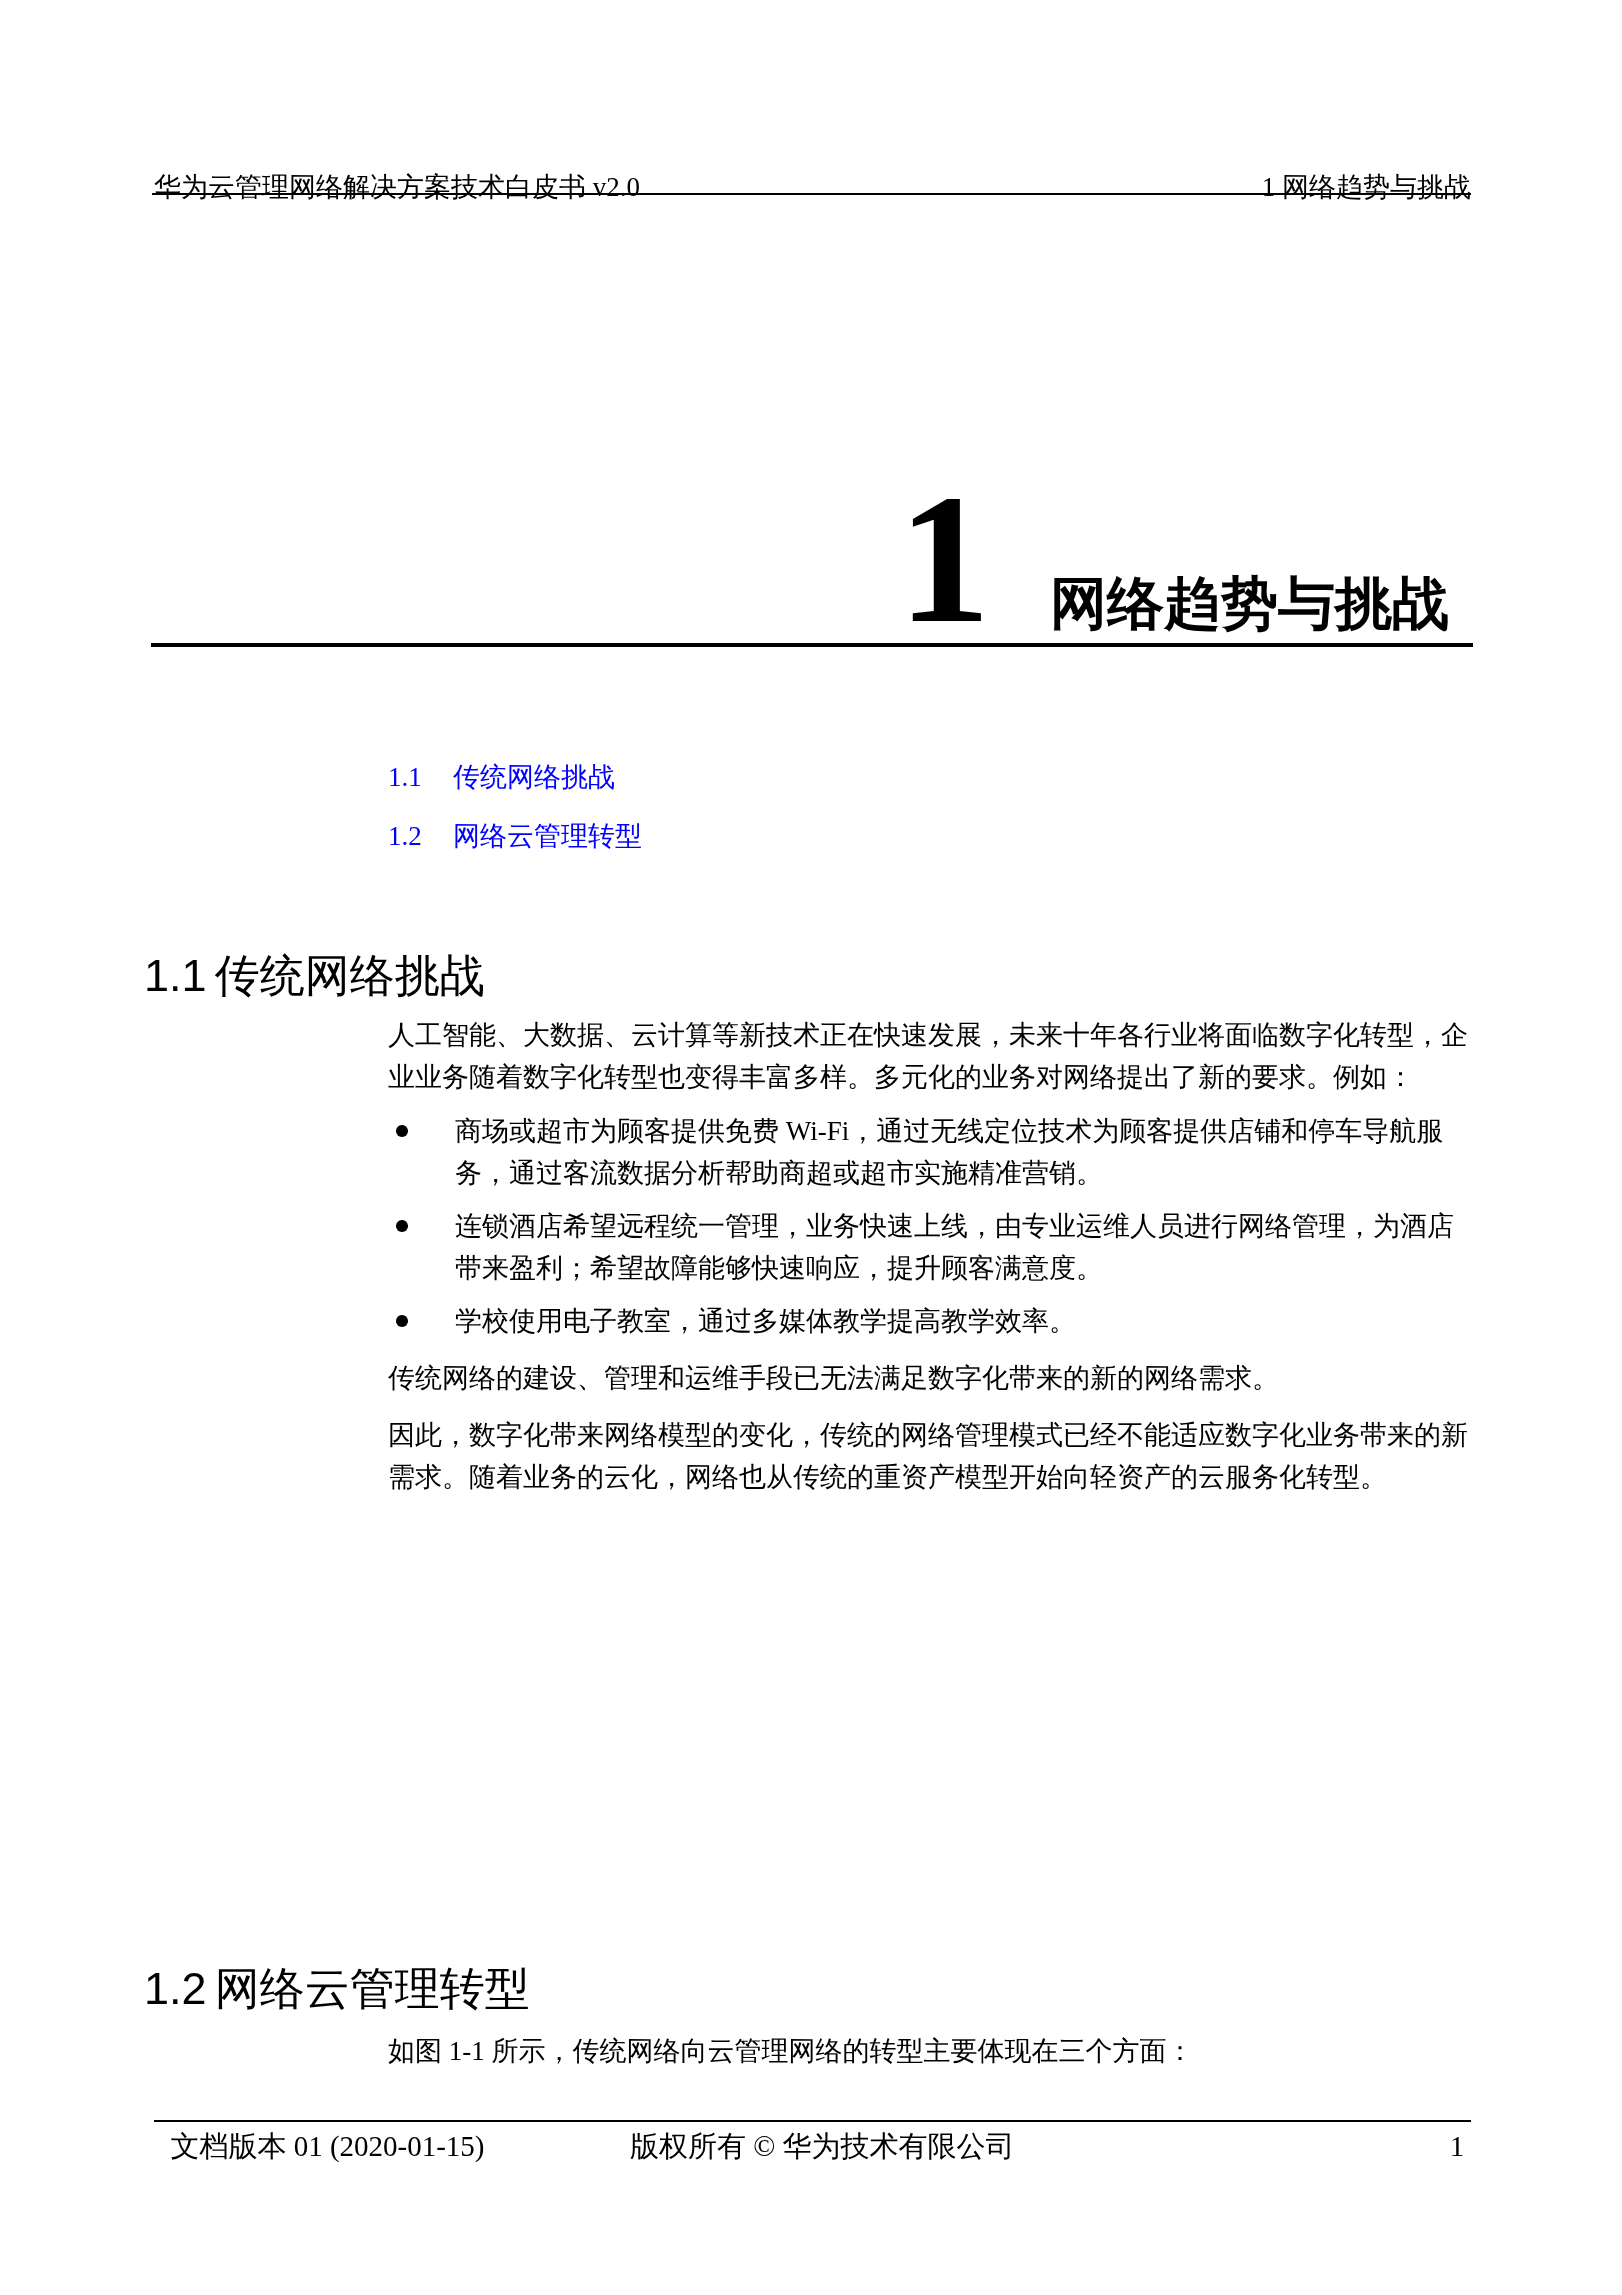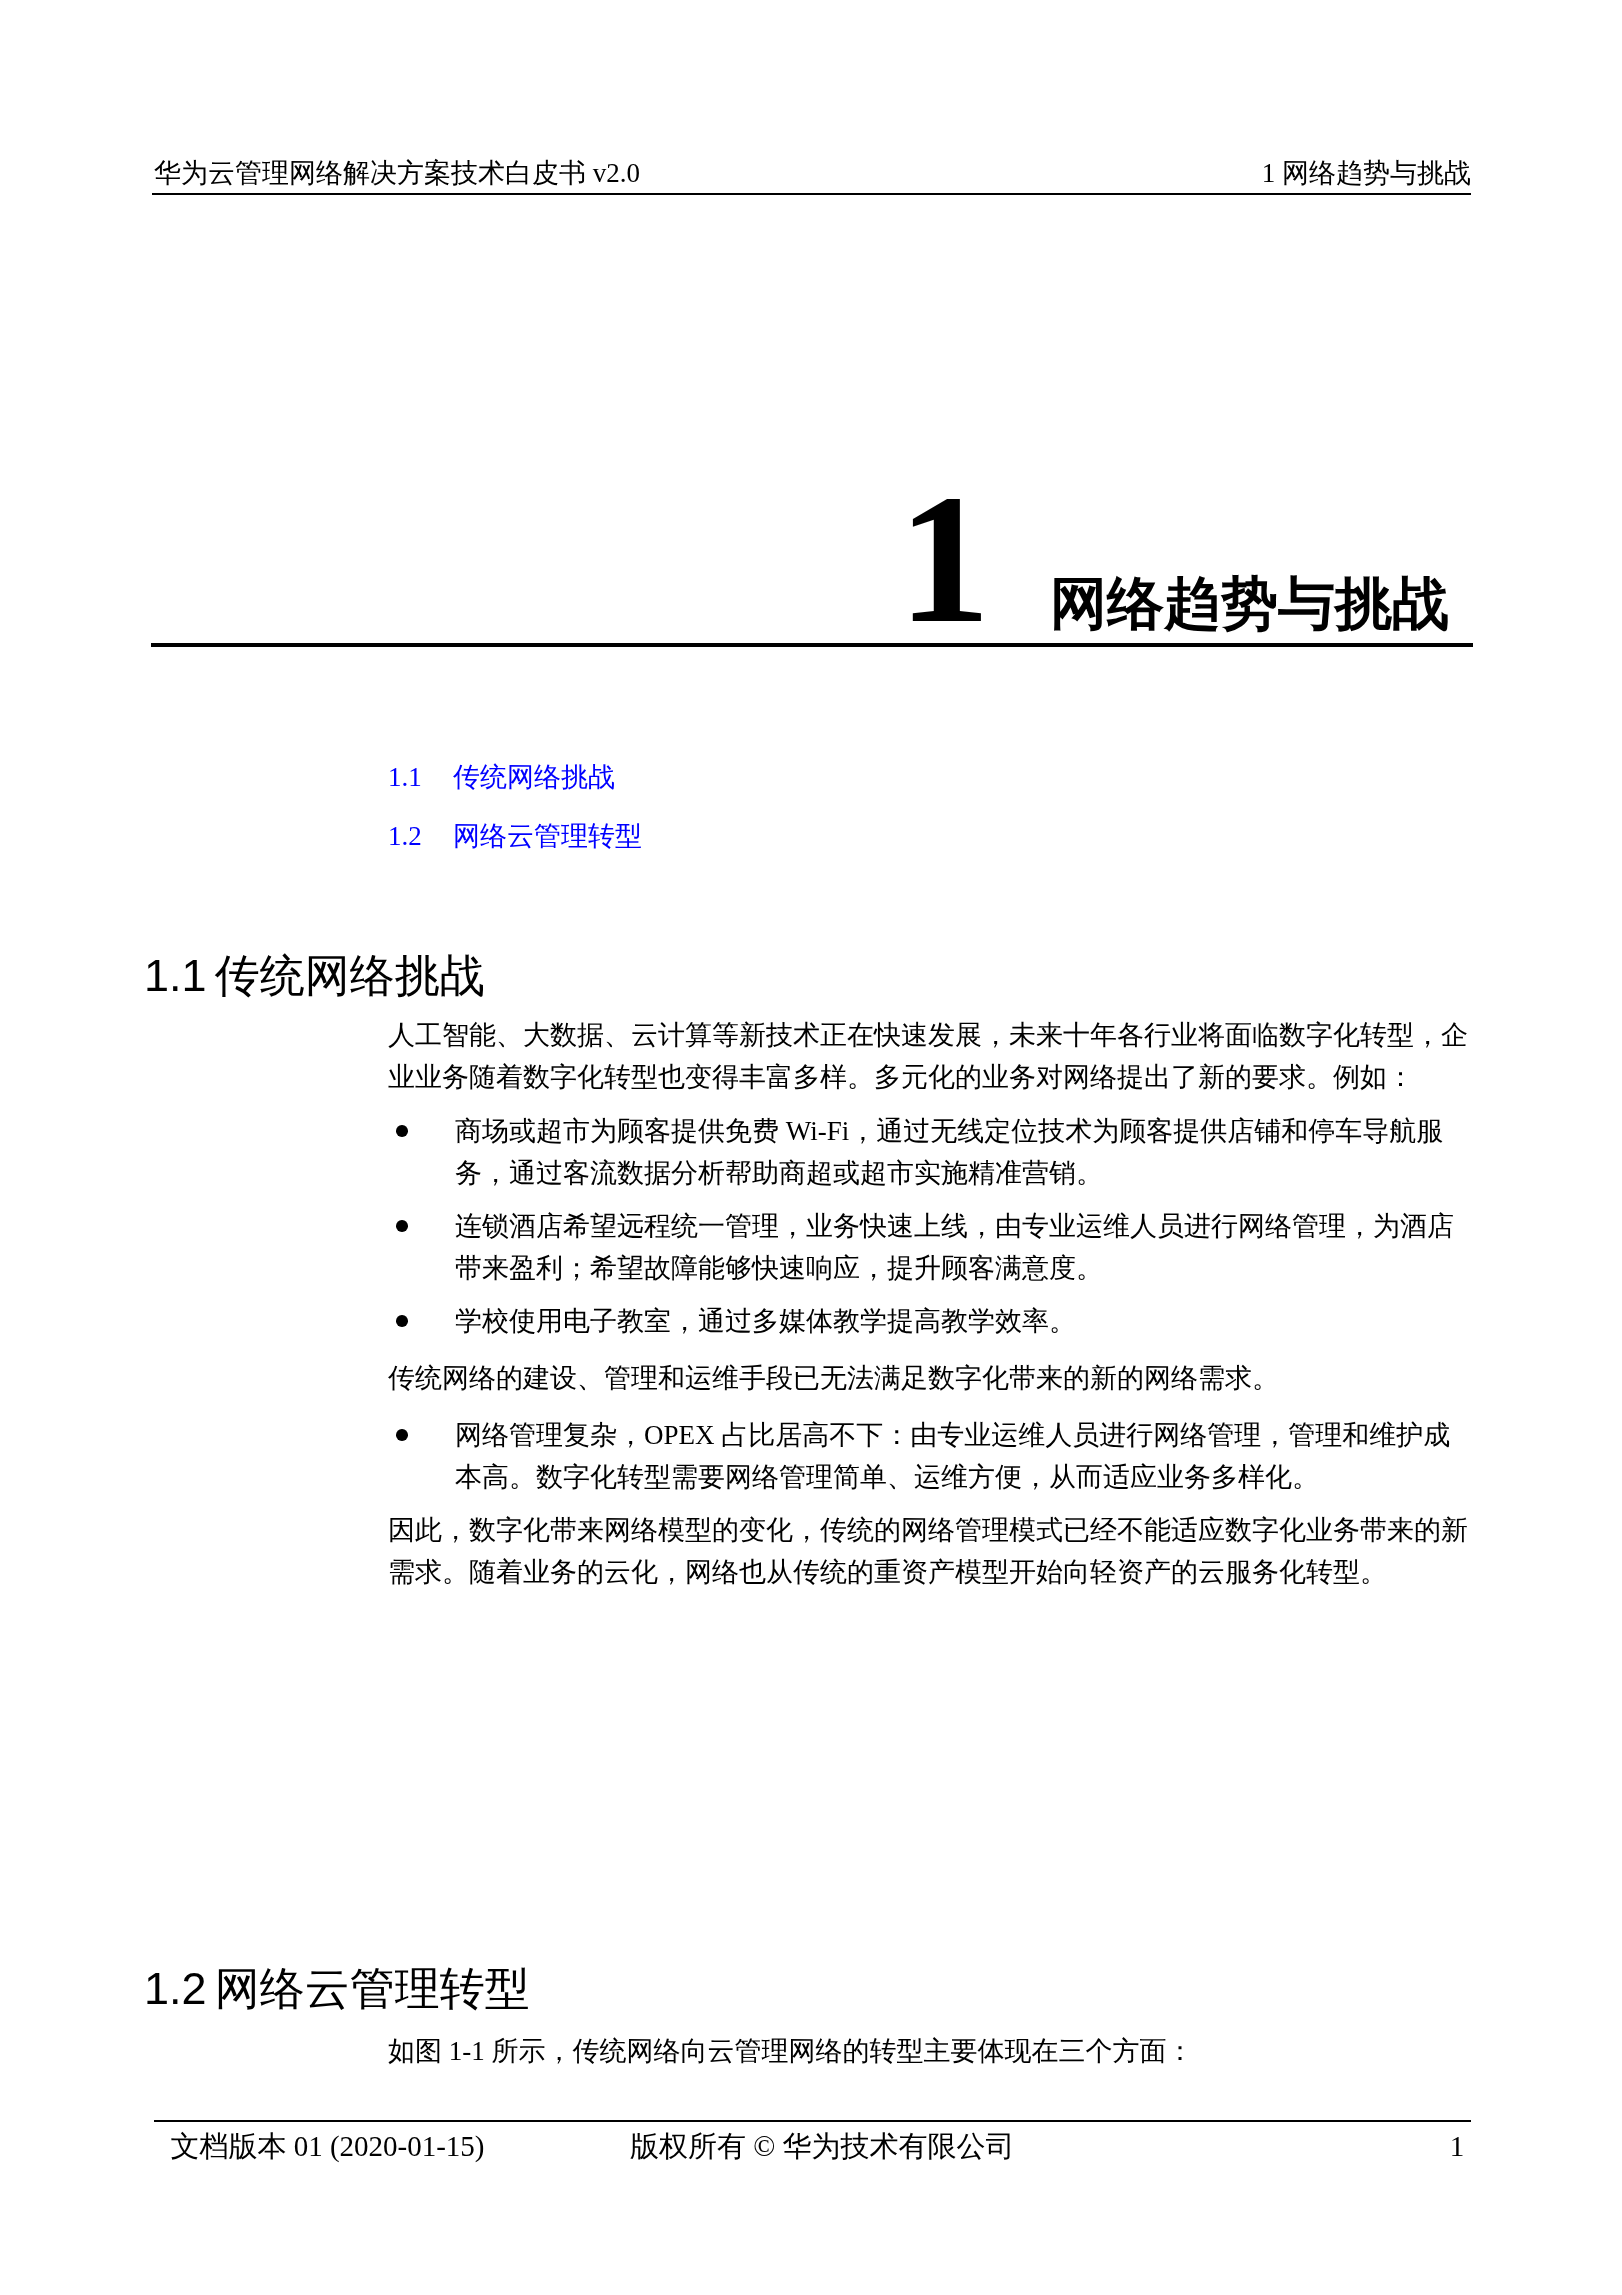--- a/index.html
+++ b/index.html
@@ -12,21 +12,21 @@
       height: 2295px;
       position: relative;
       overflow: hidden;
       color: #000000;
       font-family: "Liberation Serif", "DejaVu Serif", serif;
     }
     .abs { position: absolute; }
 
     
     .running-header {
-      left: 154px; top: 153px; width: 1317px; height: 40px;
+      left: 154px; top: 167px; width: 1317px; height: 40px;
       font-size: 27px; line-height: 40px;
     }
     .running-header .left { position: absolute; left: 0; top: 0; white-space: nowrap; }
     .running-header .right { position: absolute; right: 0; top: 0; white-space: nowrap; }
     .header-rule {
       left: 152px; top: 193px; width: 1319px; height: 2px; background: #000;
     }
 
     
     .chapter-number {
@@ -135,24 +135,20 @@
     </li>
     <li class="bullet-item" style="margin-bottom:15px;">
       <span class="bullet-dot"></span>
       <span>学校使用电子教室，通过多媒体教学提高教学效率。</span>
     </li>
   </ul>
 
   <p class="para" style="margin-bottom:15px;">传统网络的建设、管理和运维手段已无法满足数字化带来的新的网络需求。</p>
 
   <ul class="bullet-list">
-    <li class="bullet-item" style="margin-bottom:11px;">
-      <span class="bullet-dot"></span>
-      <span>网络管理复杂，OPEX 占比居高不下：由专业运维人员进行网络管理，管理和维护成本高。数字化转型需要网络管理简单、运维方便，从而适应业务多样化。</span>
-    </li>
   </ul>
 
   <p class="para">因此，数字化带来网络模型的变化，传统的网络管理模式已经不能适应数字化业务带来的新需求。随着业务的云化，网络也从传统的重资产模型开始向轻资产的云服务化转型。</p>
 </div>
 
 <h2 class="abs section-heading" style="top:1947px; margin:0; font-weight:normal;">
   <span class="num">1.2</span><span>网络云管理转型</span>
 </h2>
 
 <div class="abs body-block" style="top:2030px;">

